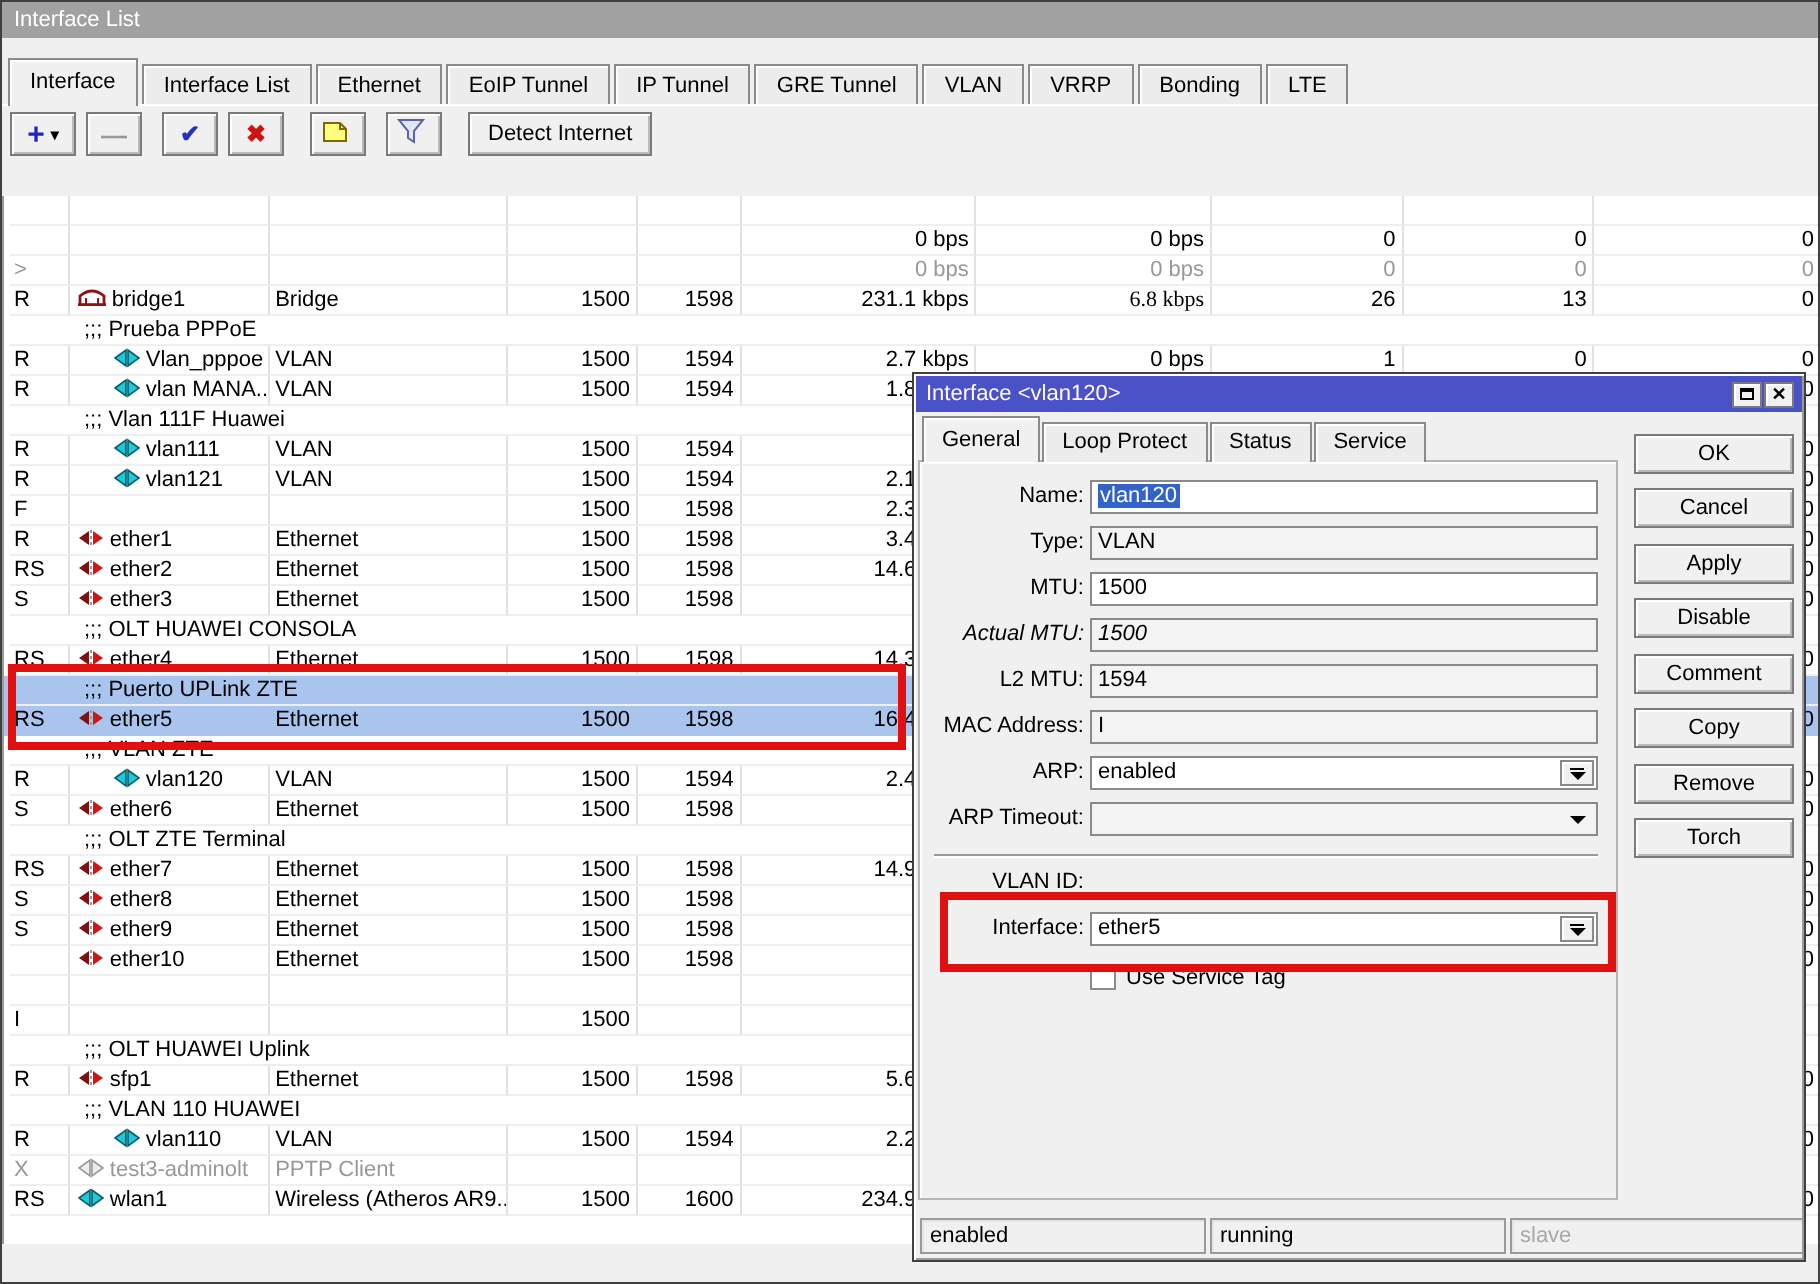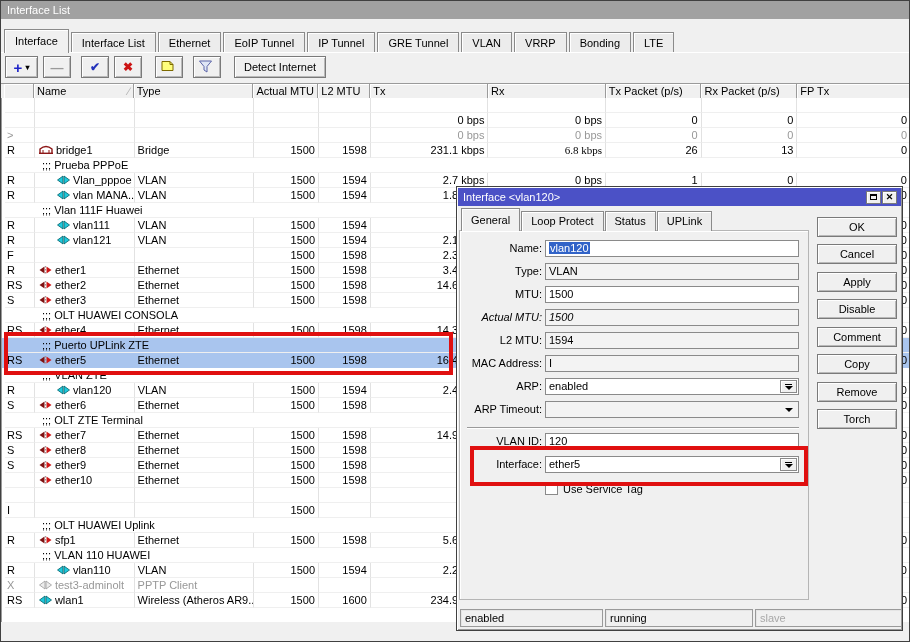--- a/index.html
+++ b/index.html
@@ -115,32 +115,20 @@
           </svg></span>
     </div>
     <div class="tbtn" style="margin-left:5px">
       <span class="icon"><svg width="15" height="13" viewBox="0 0 15 13">
             <path d="M1.5,1 H13.5 L9,6.5 V12 L6,10 V6.5 Z" fill="#dfe6f5" stroke="#5b64a8"></path>
           </svg></span>
     </div>
     <div class="tbtn wide" style="margin-left:8px">Detect Internet</div>
   </div>
 
-  <div class="thead">
-      <div class="hcell" style="width: 30px;"></div>
-      <div class="hcell" style="width: 100px;">Name<span class="sortmark">∕</span></div>
-      <div class="hcell" style="width: 120px;">Type</div>
-      <div class="hcell" style="width: 65px;">Actual MTU</div>
-      <div class="hcell" style="width: 52px;">L2 MTU</div>
-      <div class="hcell" style="width: 118px;">Tx</div>
-      <div class="hcell" style="width: 118px;">Rx</div>
-      <div class="hcell" style="width: 96px;">Tx Packet (p/s)</div>
-      <div class="hcell" style="width: 96px;">Rx Packet (p/s)</div>
-      <div class="hcell" style="width: 114px;">FP Tx</div>
-    </div>
   <div class="tbody">
       <div class="trow">
         <div class="tcell" style="width: 30px; padding-left: 2px;"></div>
         <div class="tcell" style="width: 100px; padding-left: 4px;"><span></span></div>
         <div class="tcell" style="width: 120px; padding-left: 3px;"></div>
         <div class="tcell num" style="width: 65px;"></div>
         <div class="tcell num" style="width: 52px;"></div>
         <div class="tcell num" style="width: 118px;"></div>
         <div class="tcell num" style="width: 118px;"></div>
         <div class="tcell num" style="width: 96px;"></div>
@@ -552,21 +540,21 @@
   <div class="dialog">
     <div class="dlg-title">
       <span>Interface &lt;vlan120&gt;</span>
       <span class="dlg-btn dlg-max"><span class="maxglyph"></span></span>
       <span class="dlg-btn dlg-close"><span>✕</span></span>
     </div>
     <div class="dlg-tabs">
         <div class="dtab active">General</div>
         <div class="dtab">Loop Protect</div>
         <div class="dtab">Status</div>
-        <div class="dtab">UPLink</div>
+        <div class="dtab">Service</div>
       </div>
     <div class="dlg-panel"></div>
     <div id="dlg-fields">
         <div class="frow" style="top: 53px; left: 0px; width: 352px;">
           <div class="flabel">Name:</div>
           <div class="finput"><span class="seltext">vlan120</span></div>
         </div>
         <div class="frow" style="top: 76px; left: 0px; width: 352px;">
           <div class="flabel">Type:</div>
           <div class="finput dis">VLAN</div>
@@ -597,21 +585,20 @@
         <div class="frow" style="top: 214px; left: 0px; width: 352px;">
           <div class="flabel">ARP Timeout:</div>
           <div class="finput dis">
             <span class="combo-btn flat">
               <span class="carr"></span>
             </span>
           </div>
         </div>
         <div class="frow" style="top: 246px; left: 0px; width: 352px;">
           <div class="flabel">VLAN ID:</div>
-          <div class="finput">120</div>
         </div>
         <div class="frow" style="top: 269px; left: 0px; width: 352px;">
           <div class="flabel">Interface:</div>
           <div class="finput">ether5<span class="combo-btn">
               <span class="cbar"></span>
               <span class="carr"></span>
             </span></div>
         </div>
       </div>
     <div class="divider" style="top:240px"></div>

